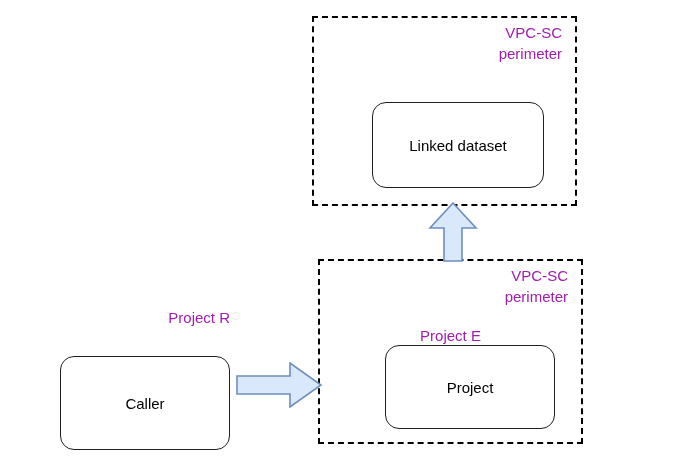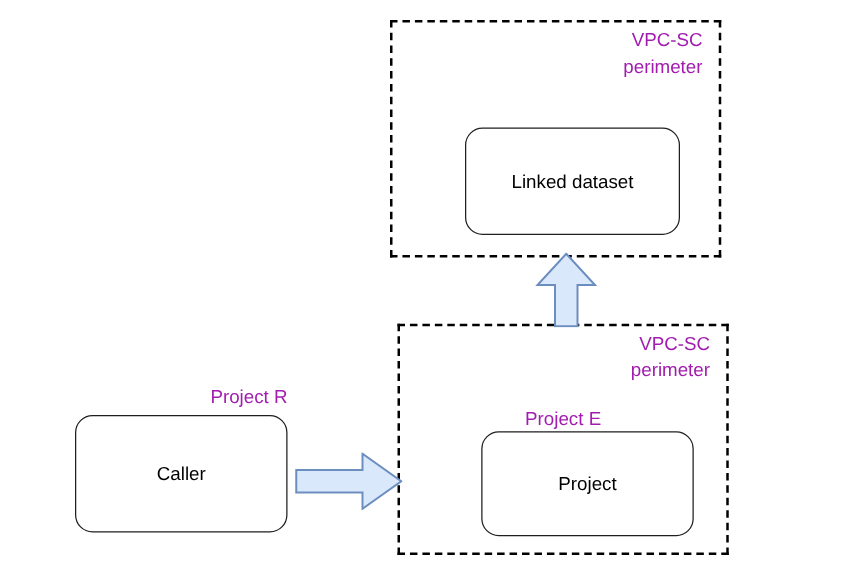--- a/index.html
+++ b/index.html
@@ -103,21 +103,21 @@
     height: 86px;
   }
   #node-listing {
     left: 385px;
     top: 345px;
     width: 170px;
     height: 84px;
   }
   #node-caller {
     left: 60px;
-    top: 332px;
+    top: 356px;
     width: 170px;
     height: 94px;
   }
 
   
   .arrow {
     position: absolute;
   }
   #arrow-caller-to-listing {
     left: 236px;

